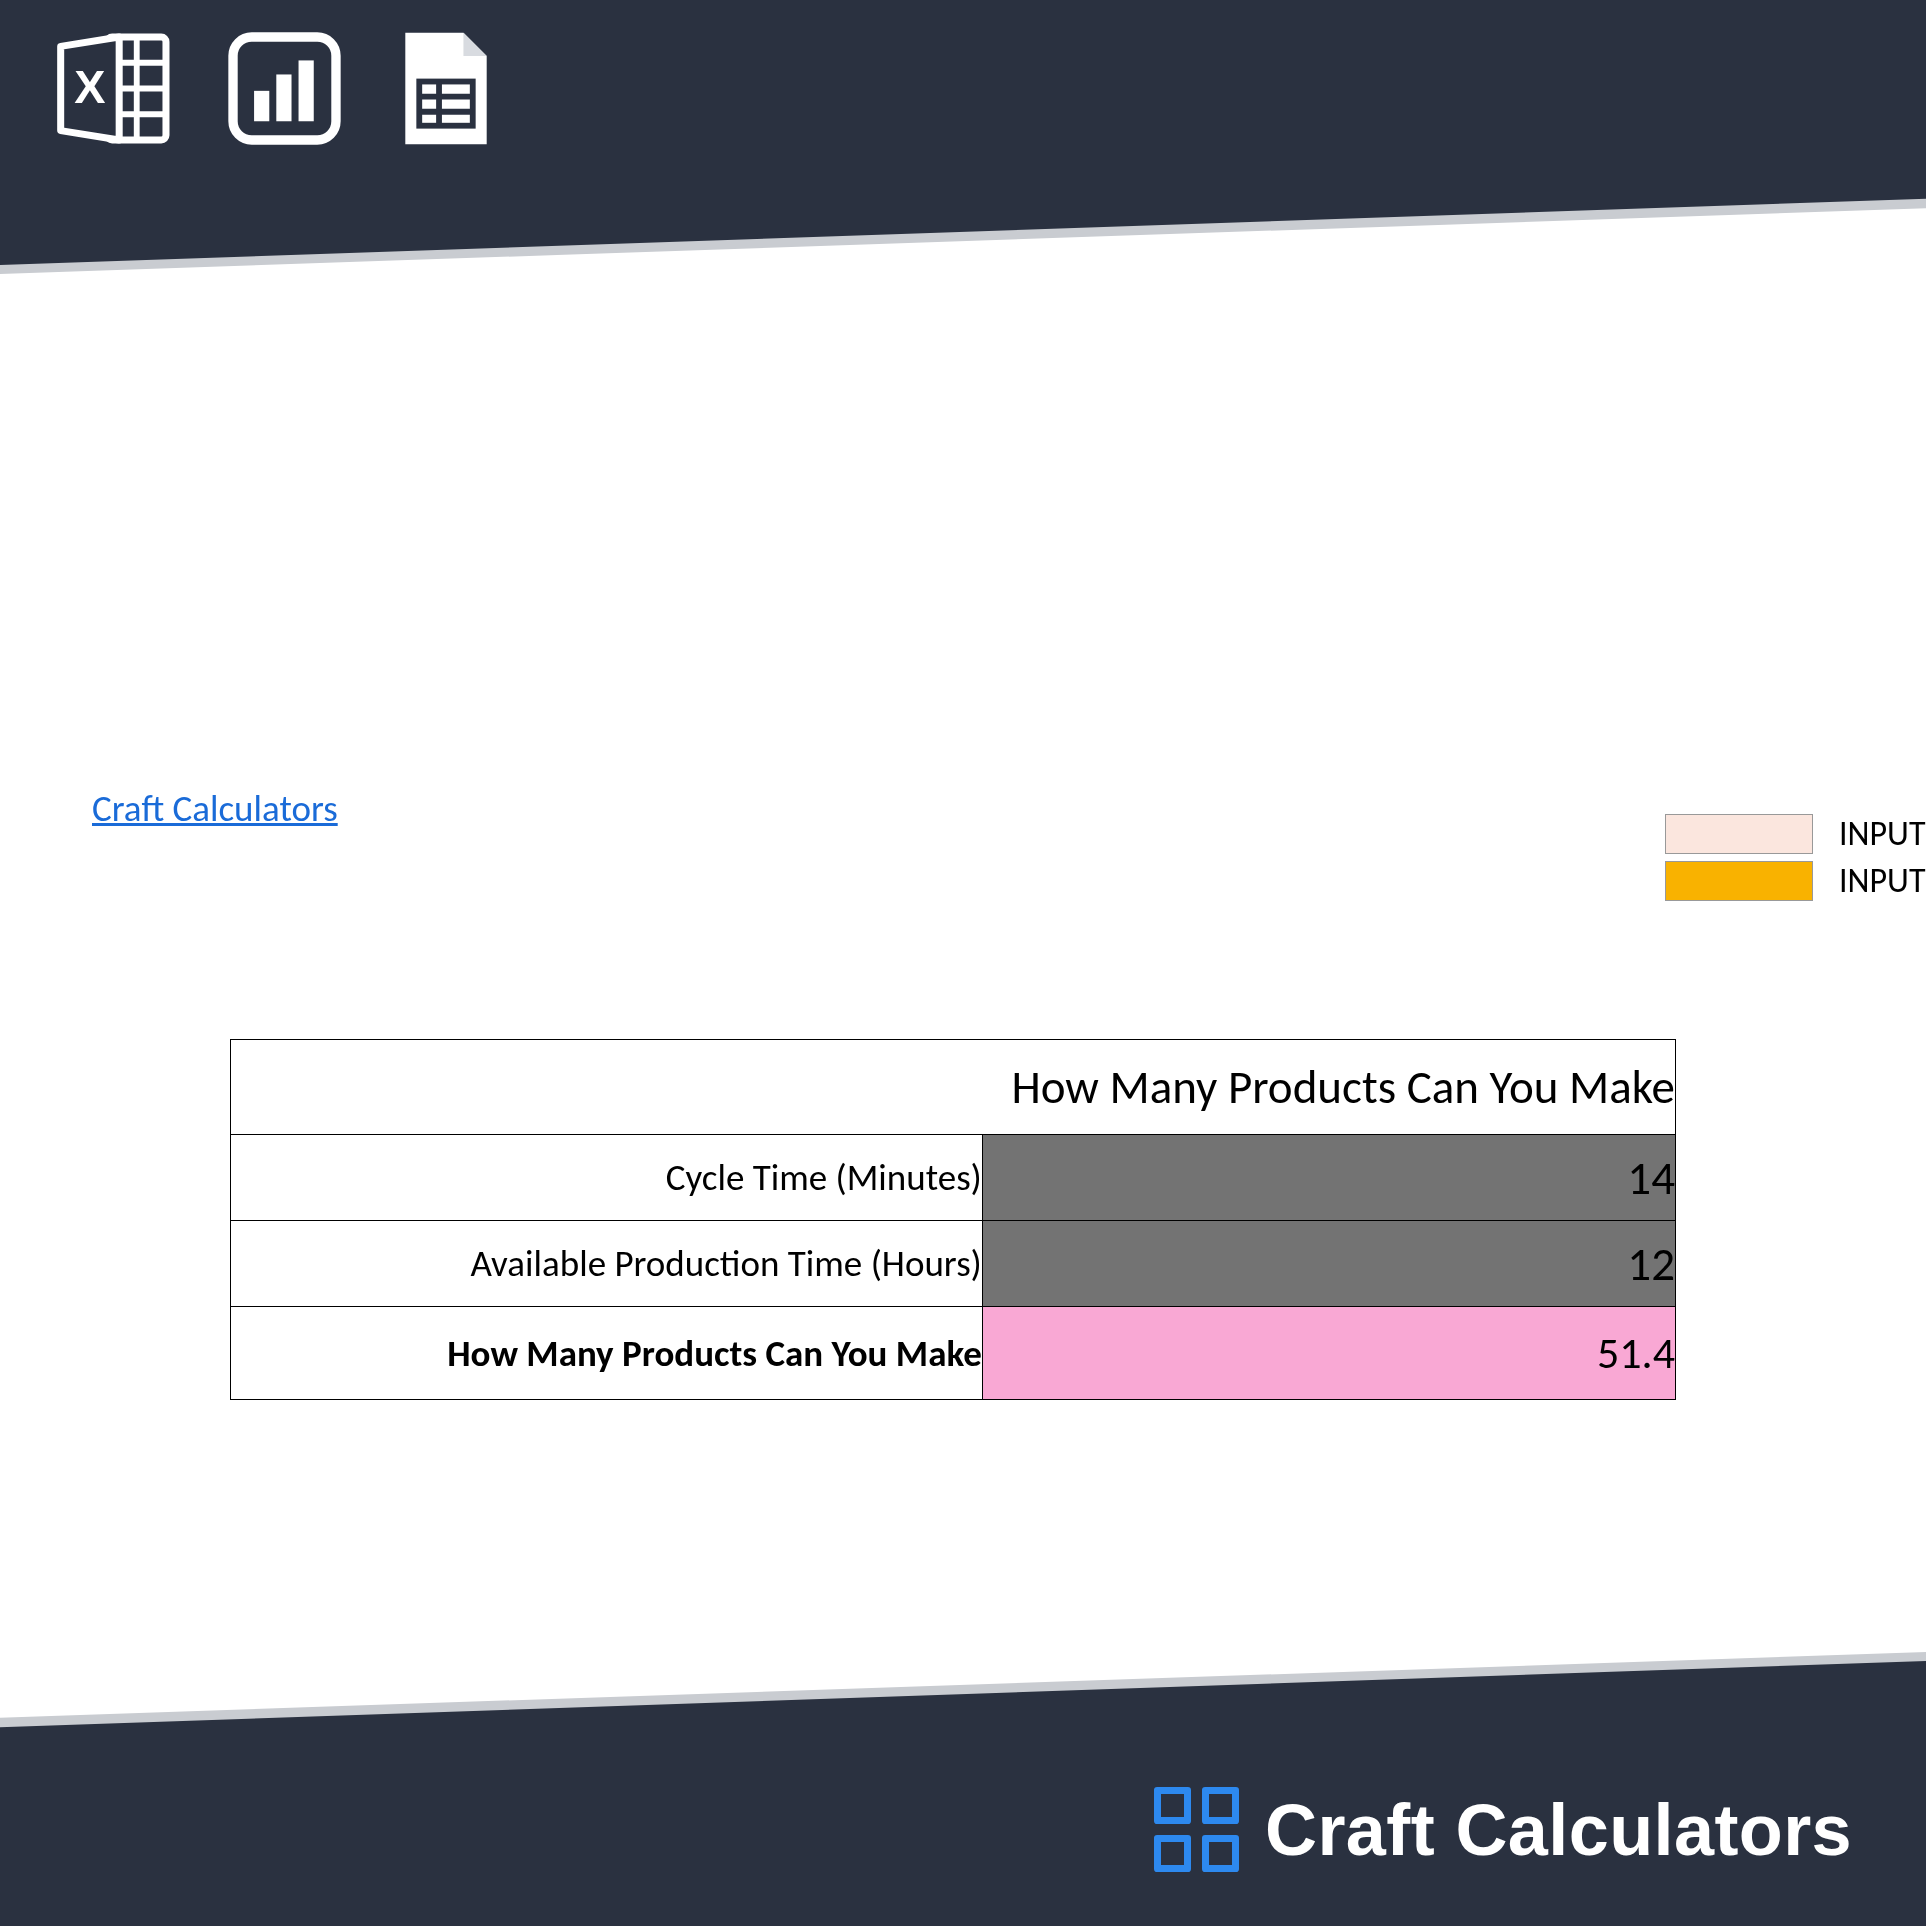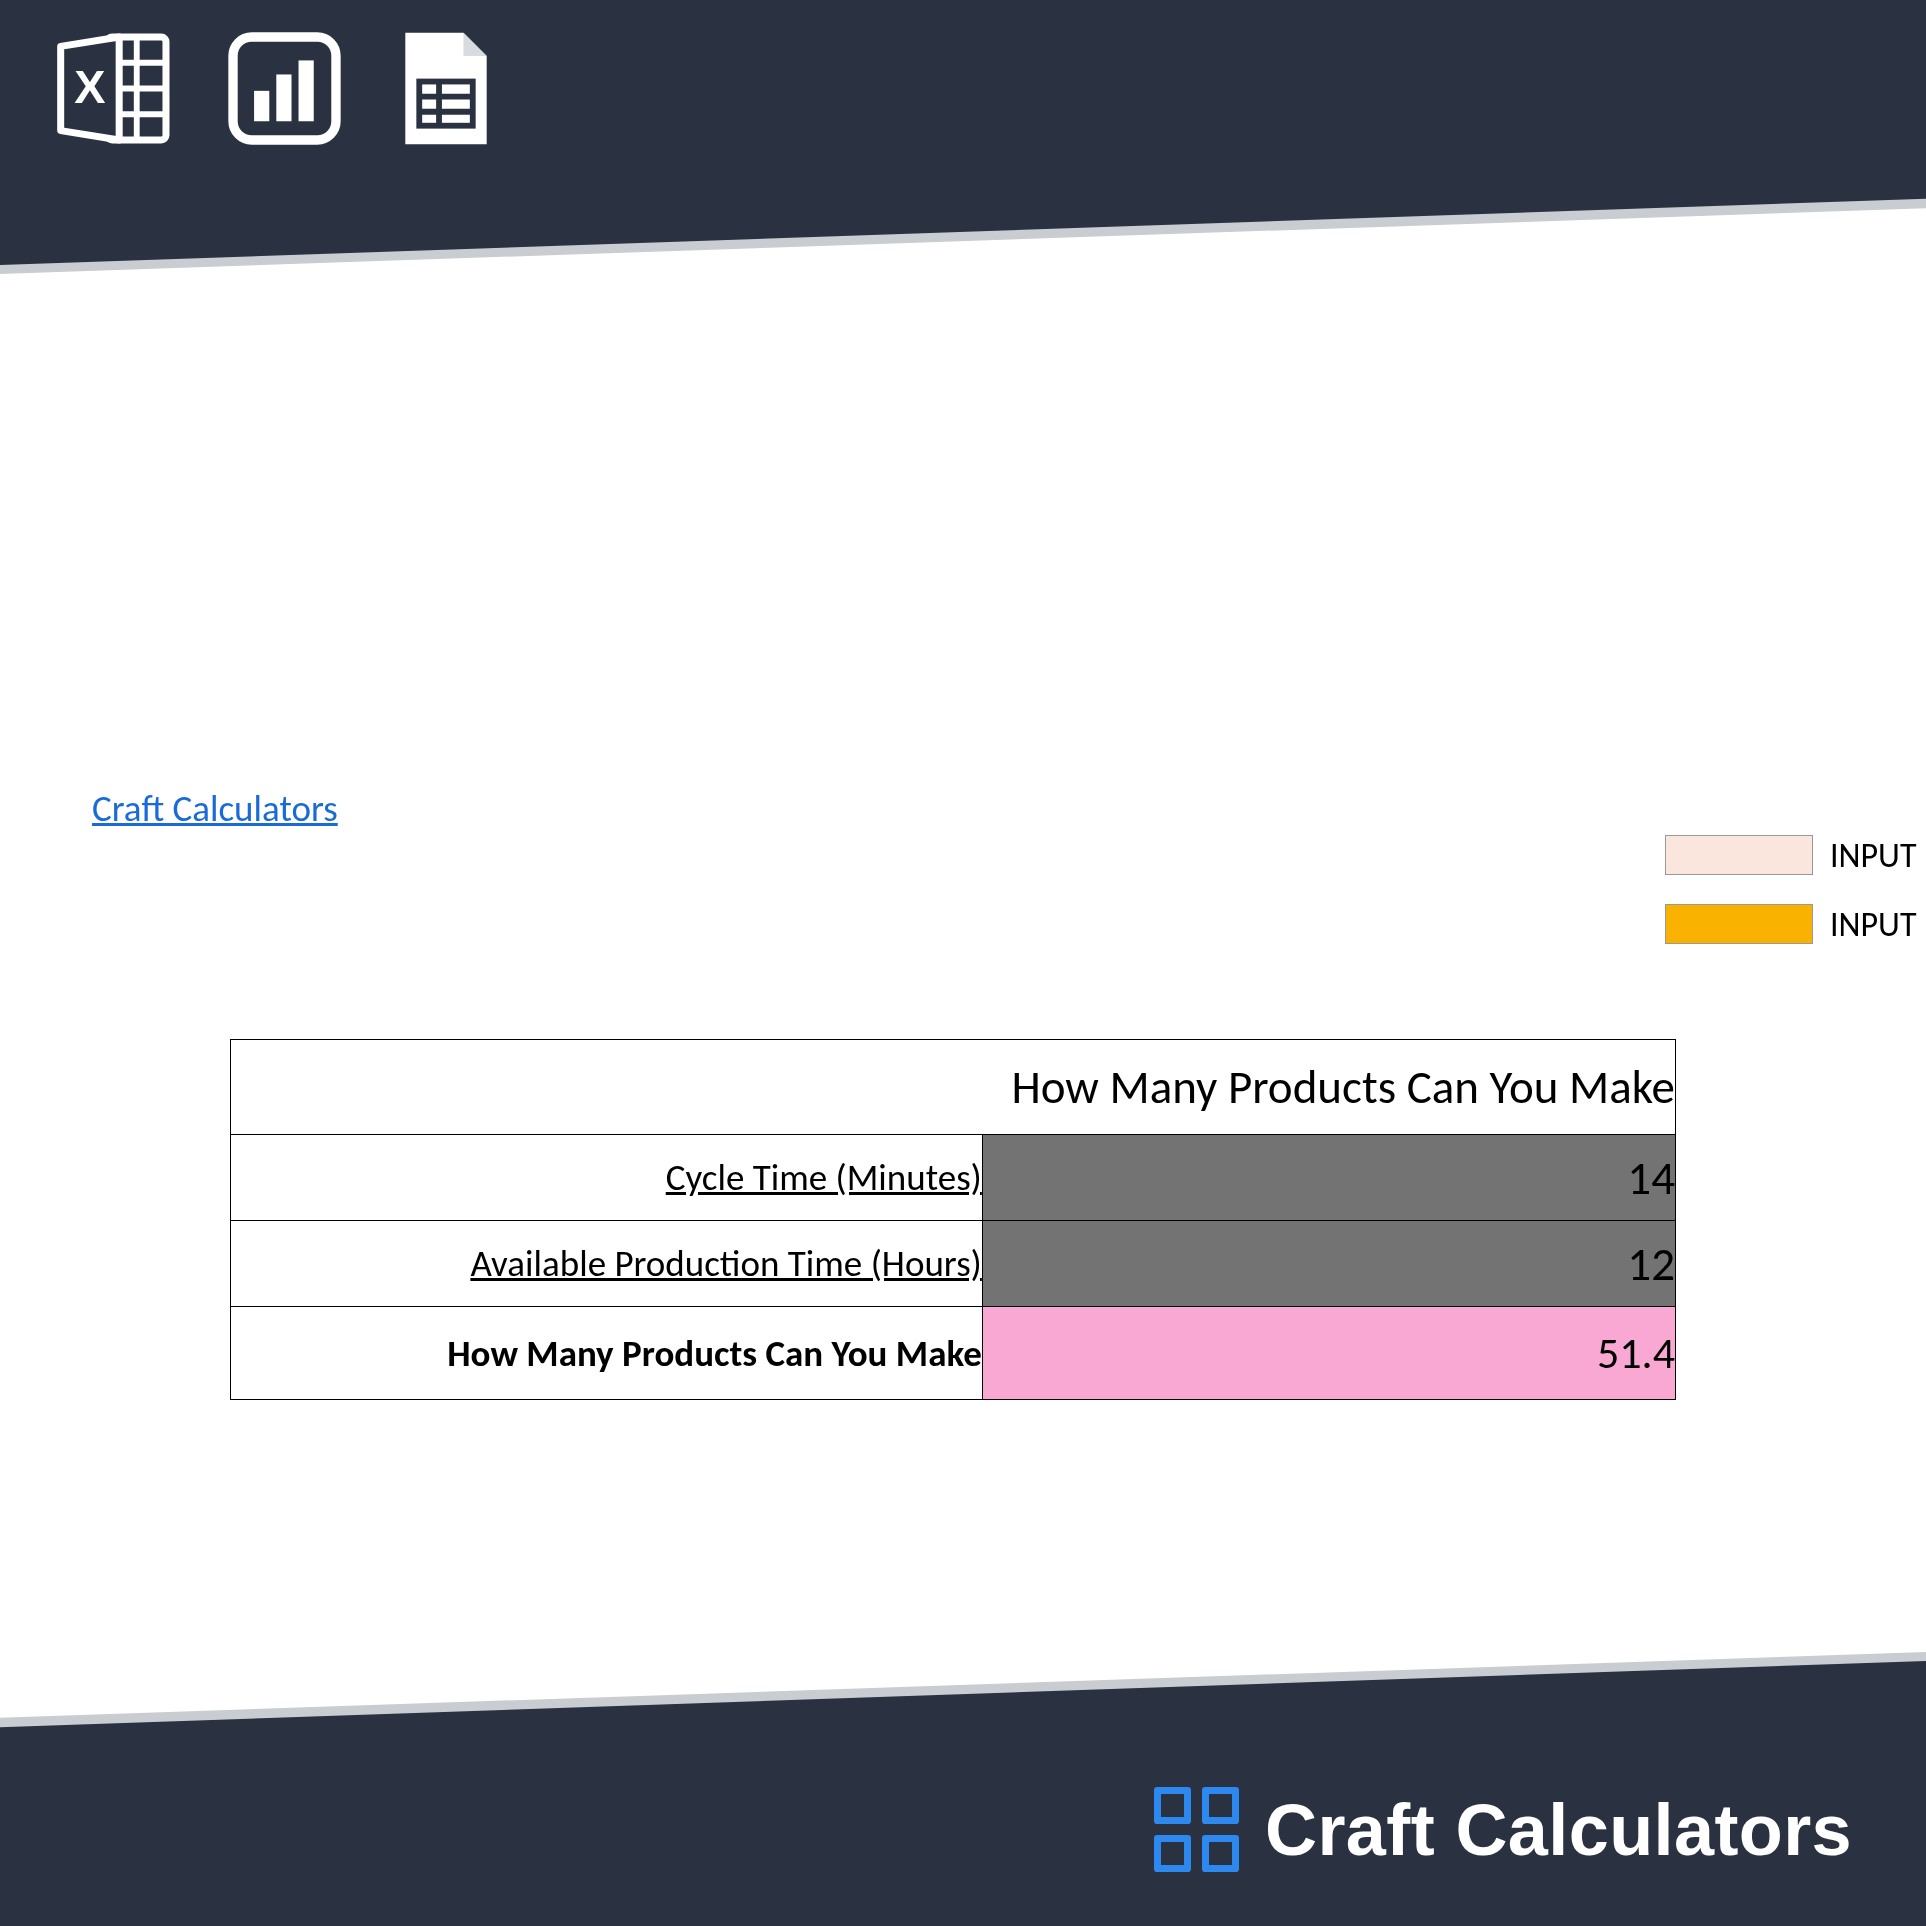--- a/index.html
+++ b/index.html
@@ -103,21 +103,21 @@
   
   .legend {
     position: absolute;
     top: 813px;
     right: 0;
     width: 261px;
     display: flex;
     flex-direction: column;
     gap: 6.2px;
   }
-  .legend-row { display: flex; align-items: flex-start; gap: 17px; margin-top: 22px; }
+  .legend-row { display: flex; align-items: flex-end; gap: 26px; }
   .legend-swatch { width: 148px; height: 40px; border: 0.8px solid #999; }
   .swatch-input { background: #fbe6de; }
   .swatch-result { background: #f9b200; }
   .legend-text { font-size: 34px; font-family: Calibri, Arial, sans-serif; }
 
   
   .calc-table {
     position: absolute;
     top: 1039px;
     left: 230px;
@@ -132,21 +132,20 @@
   }
   .calc-title {
     height: 95px;
     font-size: 47px;
     font-weight: 400;
   }
   .calc-row-label {
     height: 86px;
     font-size: 37px;
     width: 692px;
-    text-decoration: underline;
   }
   .calc-row-value {
     height: 86px;
     font-size: 47px;
     width: 638px;
   }
   .input-cell { background: #737373; }
   .result-label { font-weight: 700; font-size: 37px; height: 93px;}
   .result-cell { background: #f9a8d4; font-size: 44px; height:93px;}
 

